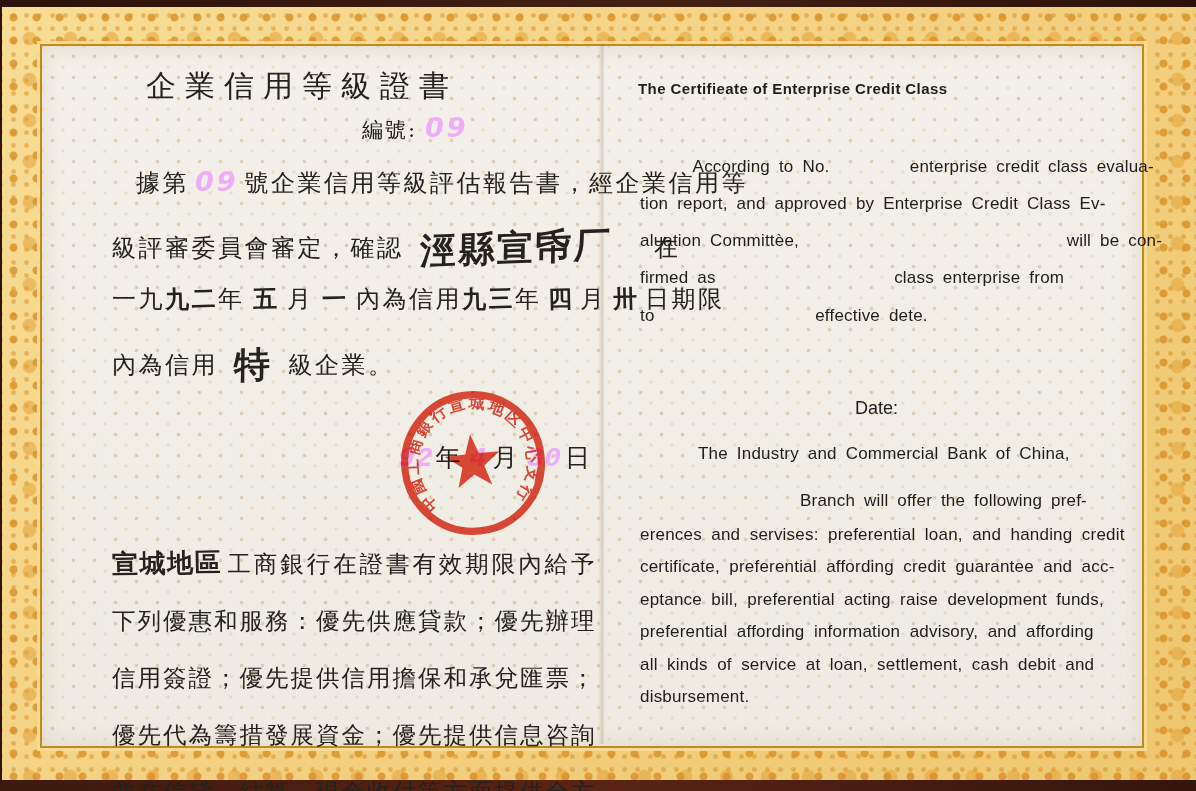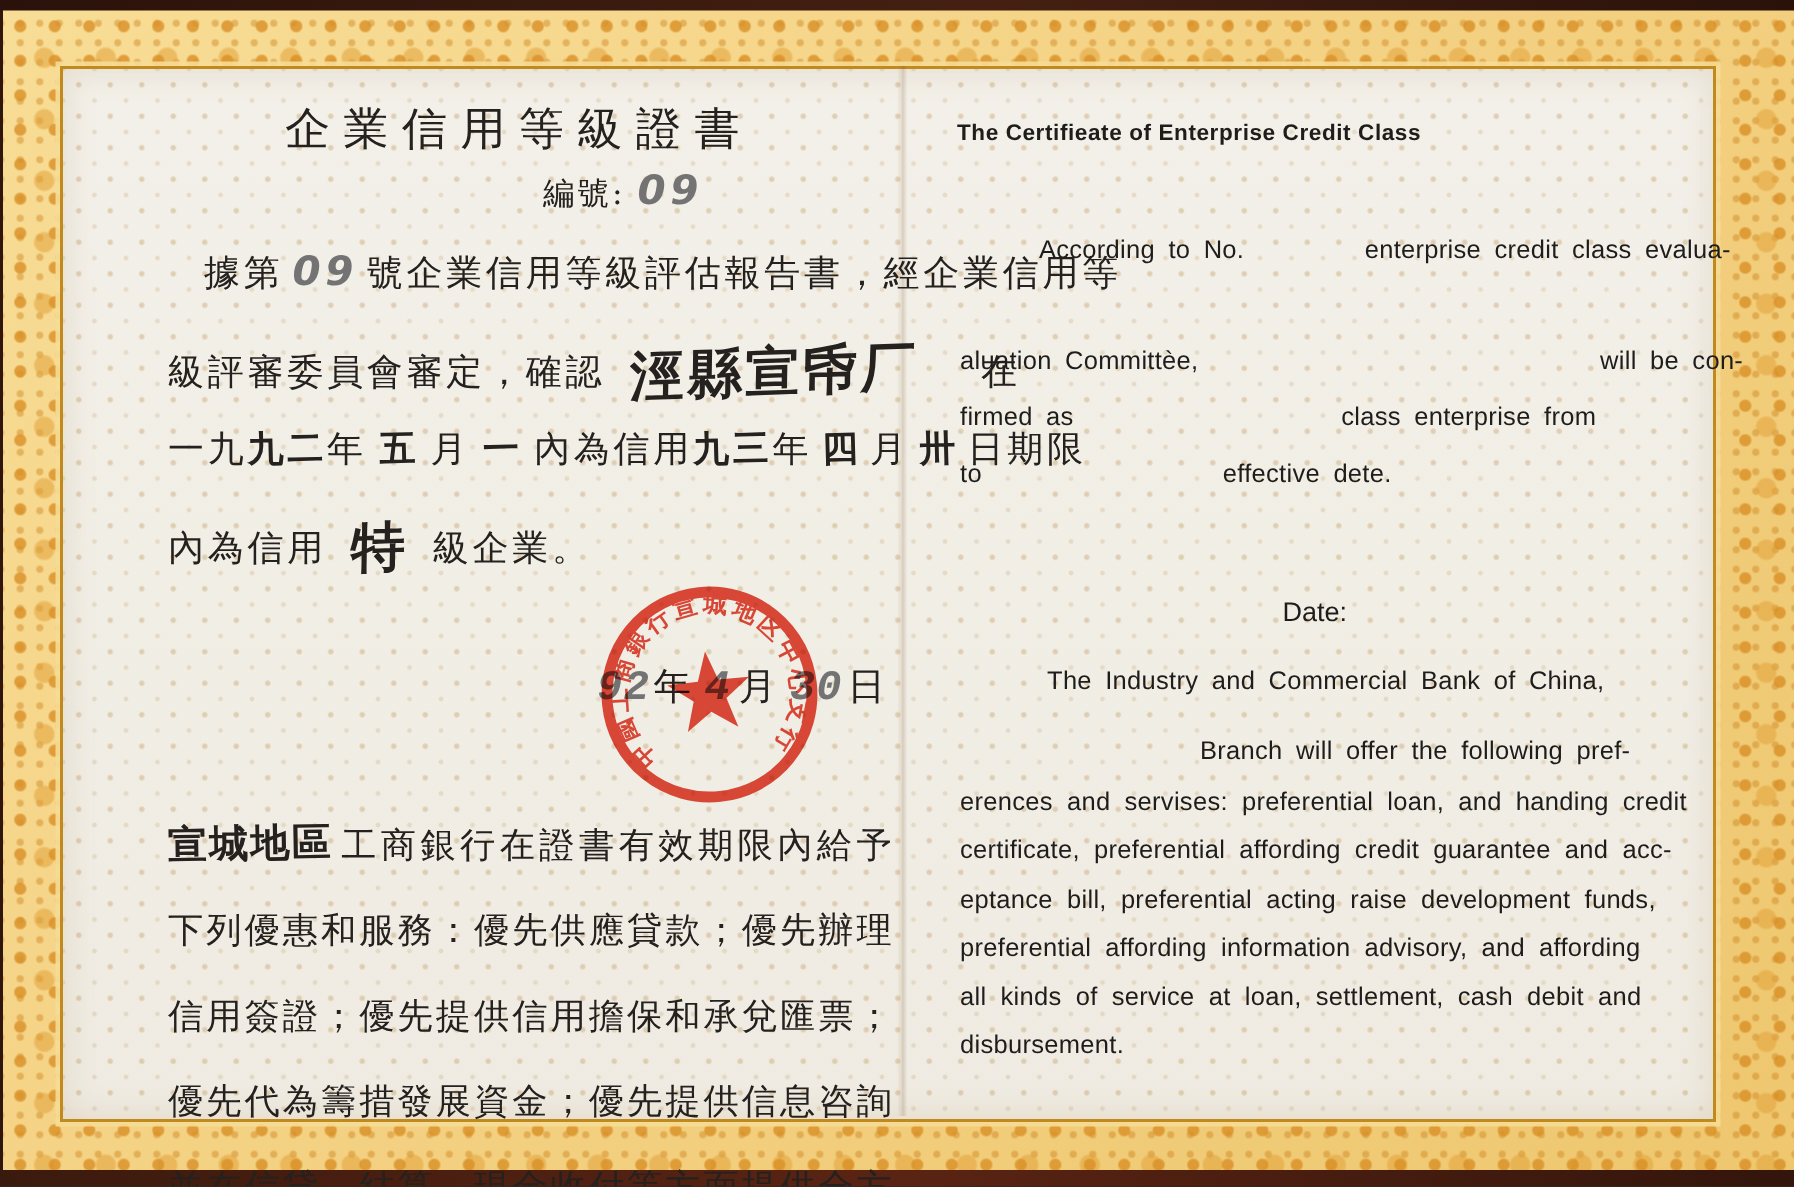--- a/index.html
+++ b/index.html
@@ -34,25 +34,25 @@
     background-size:21px 21px,21px 21px,100% 100%;
     background-position:0 0,10.5px 10.5px,0 0;
   }
   .fold{
     position:absolute;left:598px;top:44px;width:7px;height:700px;
     background:linear-gradient(90deg,rgba(150,110,60,0) 0%,rgba(150,110,60,.16) 45%,rgba(120,85,45,.22) 55%,rgba(150,110,60,0) 100%);
   }
   
   .abs{position:absolute;}
   .zh{color:#24211e;font-family:"DejaVu Serif","Liberation Serif",serif;}
-  .zh-title{font-size:30px;letter-spacing:9px;text-align:center;width:400px;font-family:Liberation Mono, monospace;}
+  .zh-title{font-size:30px;letter-spacing:9px;text-align:left;width:400px;font-family:Liberation Mono, monospace;}
   .zh-line{font-size:24px;letter-spacing:2.5px;white-space:nowrap;}
   .hand-zh{display:inline-block;font-weight:700;transform:rotate(-1.5deg);}
   .hand-big{font-size:36px;margin:0 16px;transform:rotate(-2deg) skewX(-3deg);vertical-align:-4px;}
-  .pen{color:#737373;font-family:"DejaVu Sans","Liberation Sans",sans-serif;font-style:italic;font-weight:600;}
+  .pen{color:#f0abfc;font-family:"DejaVu Sans","Liberation Sans",sans-serif;font-style:italic;font-weight:600;}
   .serial-label{font-size:21px;letter-spacing:2px;}
   .serial-no{font-size:27px;margin-left:8px;letter-spacing:3px;}
   .date-line{font-size:25px;letter-spacing:1px;z-index:1;}
   .date-line .pen{font-size:28px;font-family:Liberation Mono, monospace;}
   .services{width:484px;font-size:23.5px;line-height:57px;letter-spacing:1.5px;text-align:justify;}
   .region{font-size:26px;font-weight:700;transform:rotate(-1deg);margin-right:4px;}
   
   .en{color:#1f1d1b;font-family:"Liberation Sans","DejaVu Sans",sans-serif;}
   .en-title{font-size:15px;font-weight:700;letter-spacing:.4px;width:470px;text-align:left;}
   .en-line{font-size:17px;word-spacing:4px;letter-spacing:.2px;white-space:pre;}
@@ -106,20 +106,21 @@
     </text>
   </svg>
 
   <div class="abs zh services" style="left:112px;top:535px;">
     <span class="hand-zh region">宣城地區</span><span>工商銀行在證書有效期限內給予下列優惠和服務：優先供應貸款；優先辦理信用簽證；優先提供信用擔保和承兌匯票；優先代為籌措發展資金；優先提供信息咨詢並在信貸、結算、現金收付等方面提供全方位服務。</span>
   </div>
 
   <div class="abs en en-title" style="left:638px;top:80px;">The Certifieate of Enterprise Credit Class</div>
 
   <div class="abs en en-line" style="left:640px;top:157px;">      According to No.         enterprise credit class evalua-</div>
+  <div class="abs en en-line" style="left:640px;top:194px;">tion report, and approved by Enterprise Credit Class Ev-</div>
   <div class="abs en en-line" style="left:640px;top:231px;">aluation Committèe,                              will be con-</div>
   <div class="abs en en-line" style="left:640px;top:268px;">firmed as                    class enterprise from</div>
   <div class="abs en en-line" style="left:640px;top:306px;">to                  effective dete.</div>
 
   <div class="abs en en-date" style="left:855px;top:398px;">Date:</div>
 
   <div class="abs en en-line" style="left:698px;top:444px;">The Industry and Commercial Bank of China,</div>
   <div class="abs en en-line" style="left:800px;top:491px;">Branch will offer the following pref-</div>
 
   <div class="abs en en-line" style="left:640px;top:525px;word-spacing:4.5px;">erences and servises: preferential loan, and handing credit</div>

